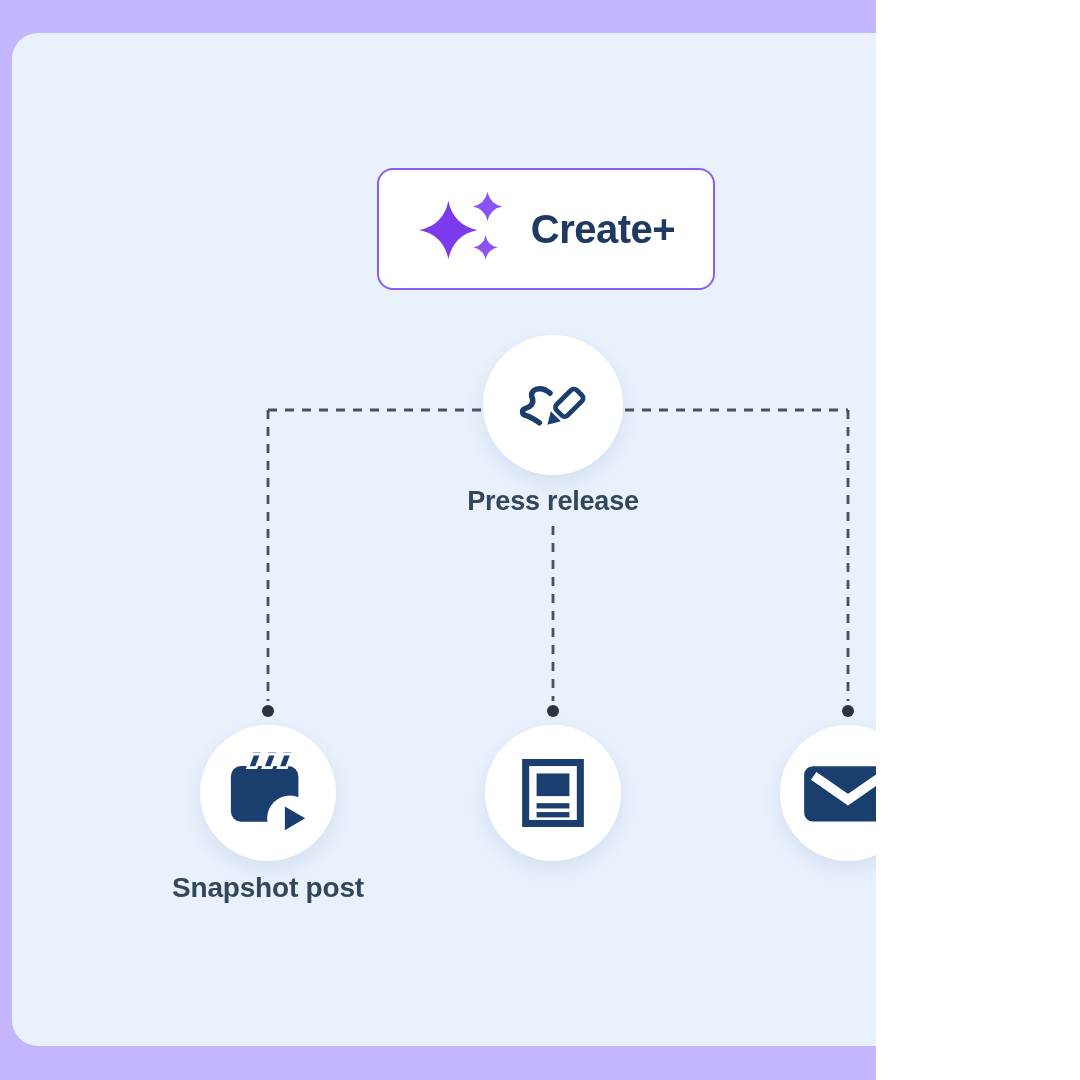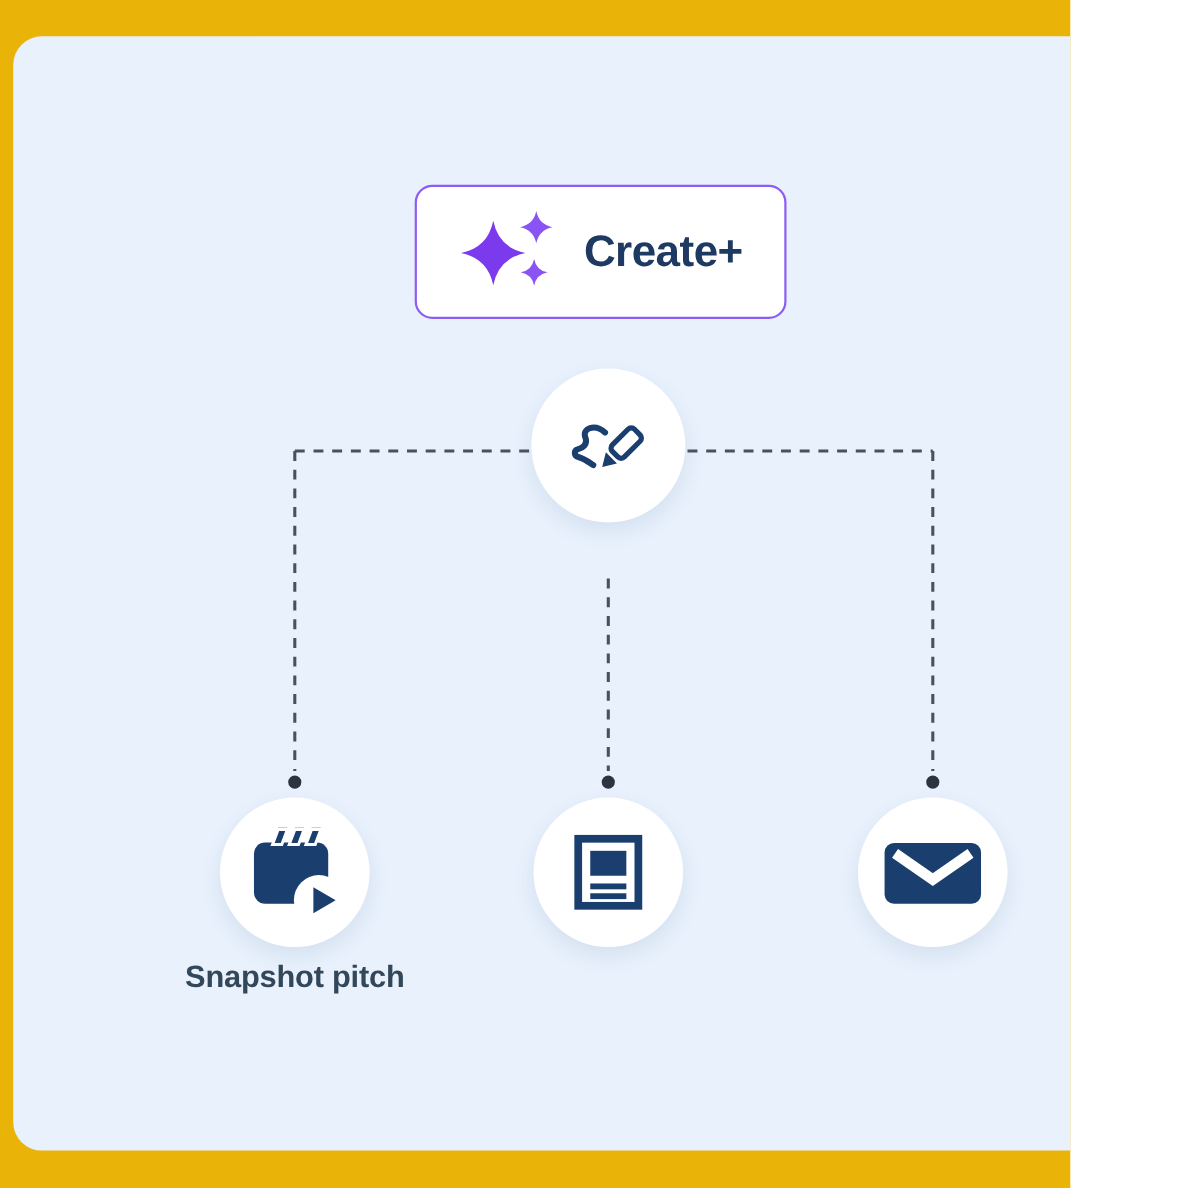--- a/index.html
+++ b/index.html
@@ -1,19 +1,19 @@
 <!DOCTYPE html>
 <html><head>
 <meta charset="utf-8">
 <style>
   html,body{margin:0;padding:0;background:#ffffff;}
   .page{
     position:relative;
-    width:973px;height:1080px;
-    background:#eab308;
+    width:876px;height:1080px;
+    background:#c4b5fd;
     font-family:"Liberation Sans", sans-serif;
     overflow:hidden;
     text-decoration:underline;
   }
   .panel{
     position:absolute;
     left:12px;top:33px;
     width:1056px;height:1013px;
     background:#E8F1FC;
     border-radius:26px;
@@ -105,35 +105,36 @@
     <svg width="76" height="76" viewBox="0 0 64 64" aria-hidden="true">
       <g transform="translate(-1.5,7)">
         <path d="M31 15 C23 8 13 12 16 19 C18 24 14 27 10 28 C7 29 7 33 11 34 C15 35 19 38 22 40" fill="none" stroke="#1A3E6E" stroke-width="4.6" stroke-linecap="round"></path>
         <g transform="rotate(45 32 32)">
           <rect x="30" y="3" width="13" height="24" rx="3.5" fill="#ffffff" stroke="#1A3E6E" stroke-width="4"></rect>
           <path d="M30.5 31 L42.5 31 L36.5 41 Z" fill="#1A3E6E"></path>
         </g>
       </g>
     </svg>
   </div>
+  <div class="node-label label-press">Press release</div>
 
   <div class="node-circle child c-video">
     <svg width="108" height="108" viewBox="0 0 64 64" aria-hidden="true">
       <rect x="10" y="16" width="40" height="33" rx="6" fill="#1A3E6E"></rect>
       <polygon points="20,17 23,8 28,8 25,17" fill="#1A3E6E"></polygon>
       <polygon points="29,17 32,8 37,8 34,17" fill="#1A3E6E"></polygon>
       <polygon points="38,17 41,8 46,8 43,17" fill="#1A3E6E"></polygon>
       <polygon points="20,17 23,9 28,9 25,17" fill="#1A3E6E" stroke="#ffffff" stroke-width="1.6"></polygon>
       <polygon points="29,17 32,9 37,9 34,17" fill="#1A3E6E" stroke="#ffffff" stroke-width="1.6"></polygon>
       <polygon points="38,17 41,9 46,9 43,17" fill="#1A3E6E" stroke="#ffffff" stroke-width="1.6"></polygon>
       <circle cx="45" cy="47" r="13.5" fill="#ffffff"></circle>
       <path d="M42 40 L54 47 L42 54 Z" fill="#1A3E6E"></path>
     </svg>
   </div>
-  <div class="node-label label-child label-video">Snapshot pitch</div>
+  <div class="node-label label-child label-video">Snapshot post</div>
 
   <div class="node-circle child c-blog">
     <svg width="100" height="100" viewBox="0 0 64 64" aria-hidden="true">
       <rect x="14.5" y="12.5" width="35" height="39" fill="#ffffff" stroke="#1A3E6E" stroke-width="4.5"></rect>
       <rect x="21.5" y="19.5" width="21" height="14.5" fill="#1A3E6E"></rect>
       <rect x="21.5" y="38.5" width="21" height="3.4" fill="#1A3E6E"></rect>
       <rect x="21.5" y="44.2" width="21" height="3.4" fill="#1A3E6E"></rect>
     </svg>
   </div>
 

